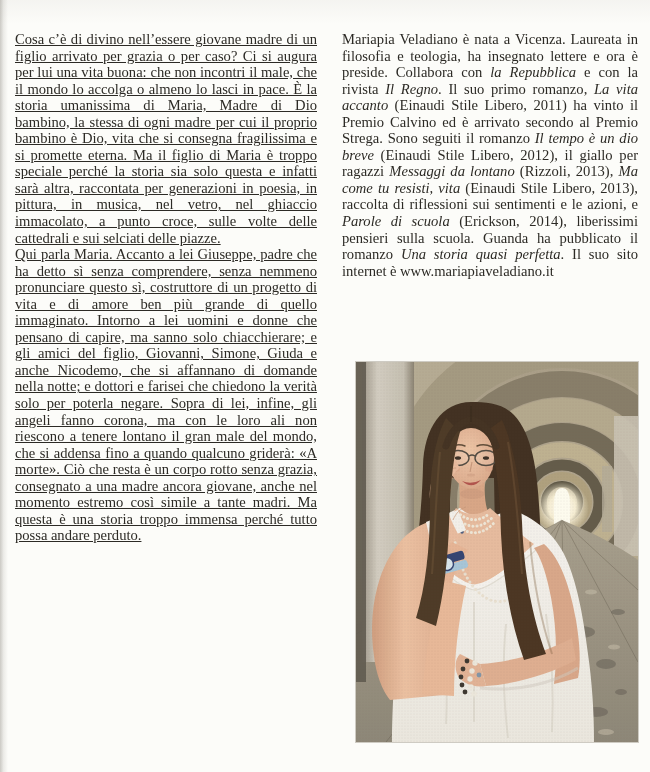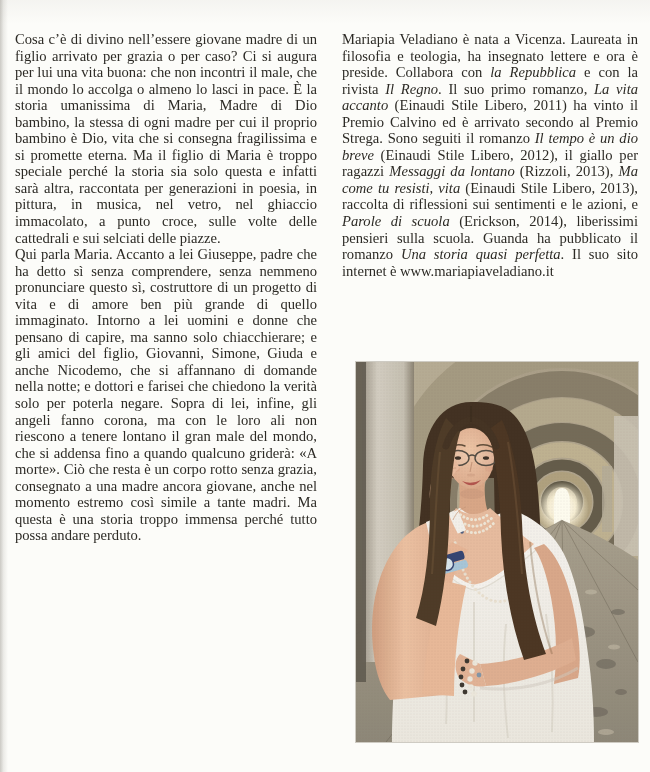--- a/index.html
+++ b/index.html
@@ -21,21 +21,21 @@
     background:linear-gradient(180deg, rgba(120,115,105,.06), rgba(120,115,105,0));
     pointer-events:none;
   }
   .col {
     position:absolute; top:31px;
     font-size:14.6px; line-height:16.55px;
     text-align:justify;
     hyphens:auto; -webkit-hyphens:auto;
     word-spacing:-0.2px;
   }
-  .col-left  { left:15px;  width:302px; }
+  .col-left  { left:15px;  width:302px;text-decoration:underline; }
   .col-right { left:342px; width:296px; }
   .col p { margin:0; }
   .col em { font-style:italic; }
   .photo-frame {
     position:absolute; left:356px; top:362px; width:282px; height:380px;
     outline:1px solid rgba(150,144,128,.45);
     background:#a9a08b;
   }
   .photo-frame svg { display:block; }
 </style>

